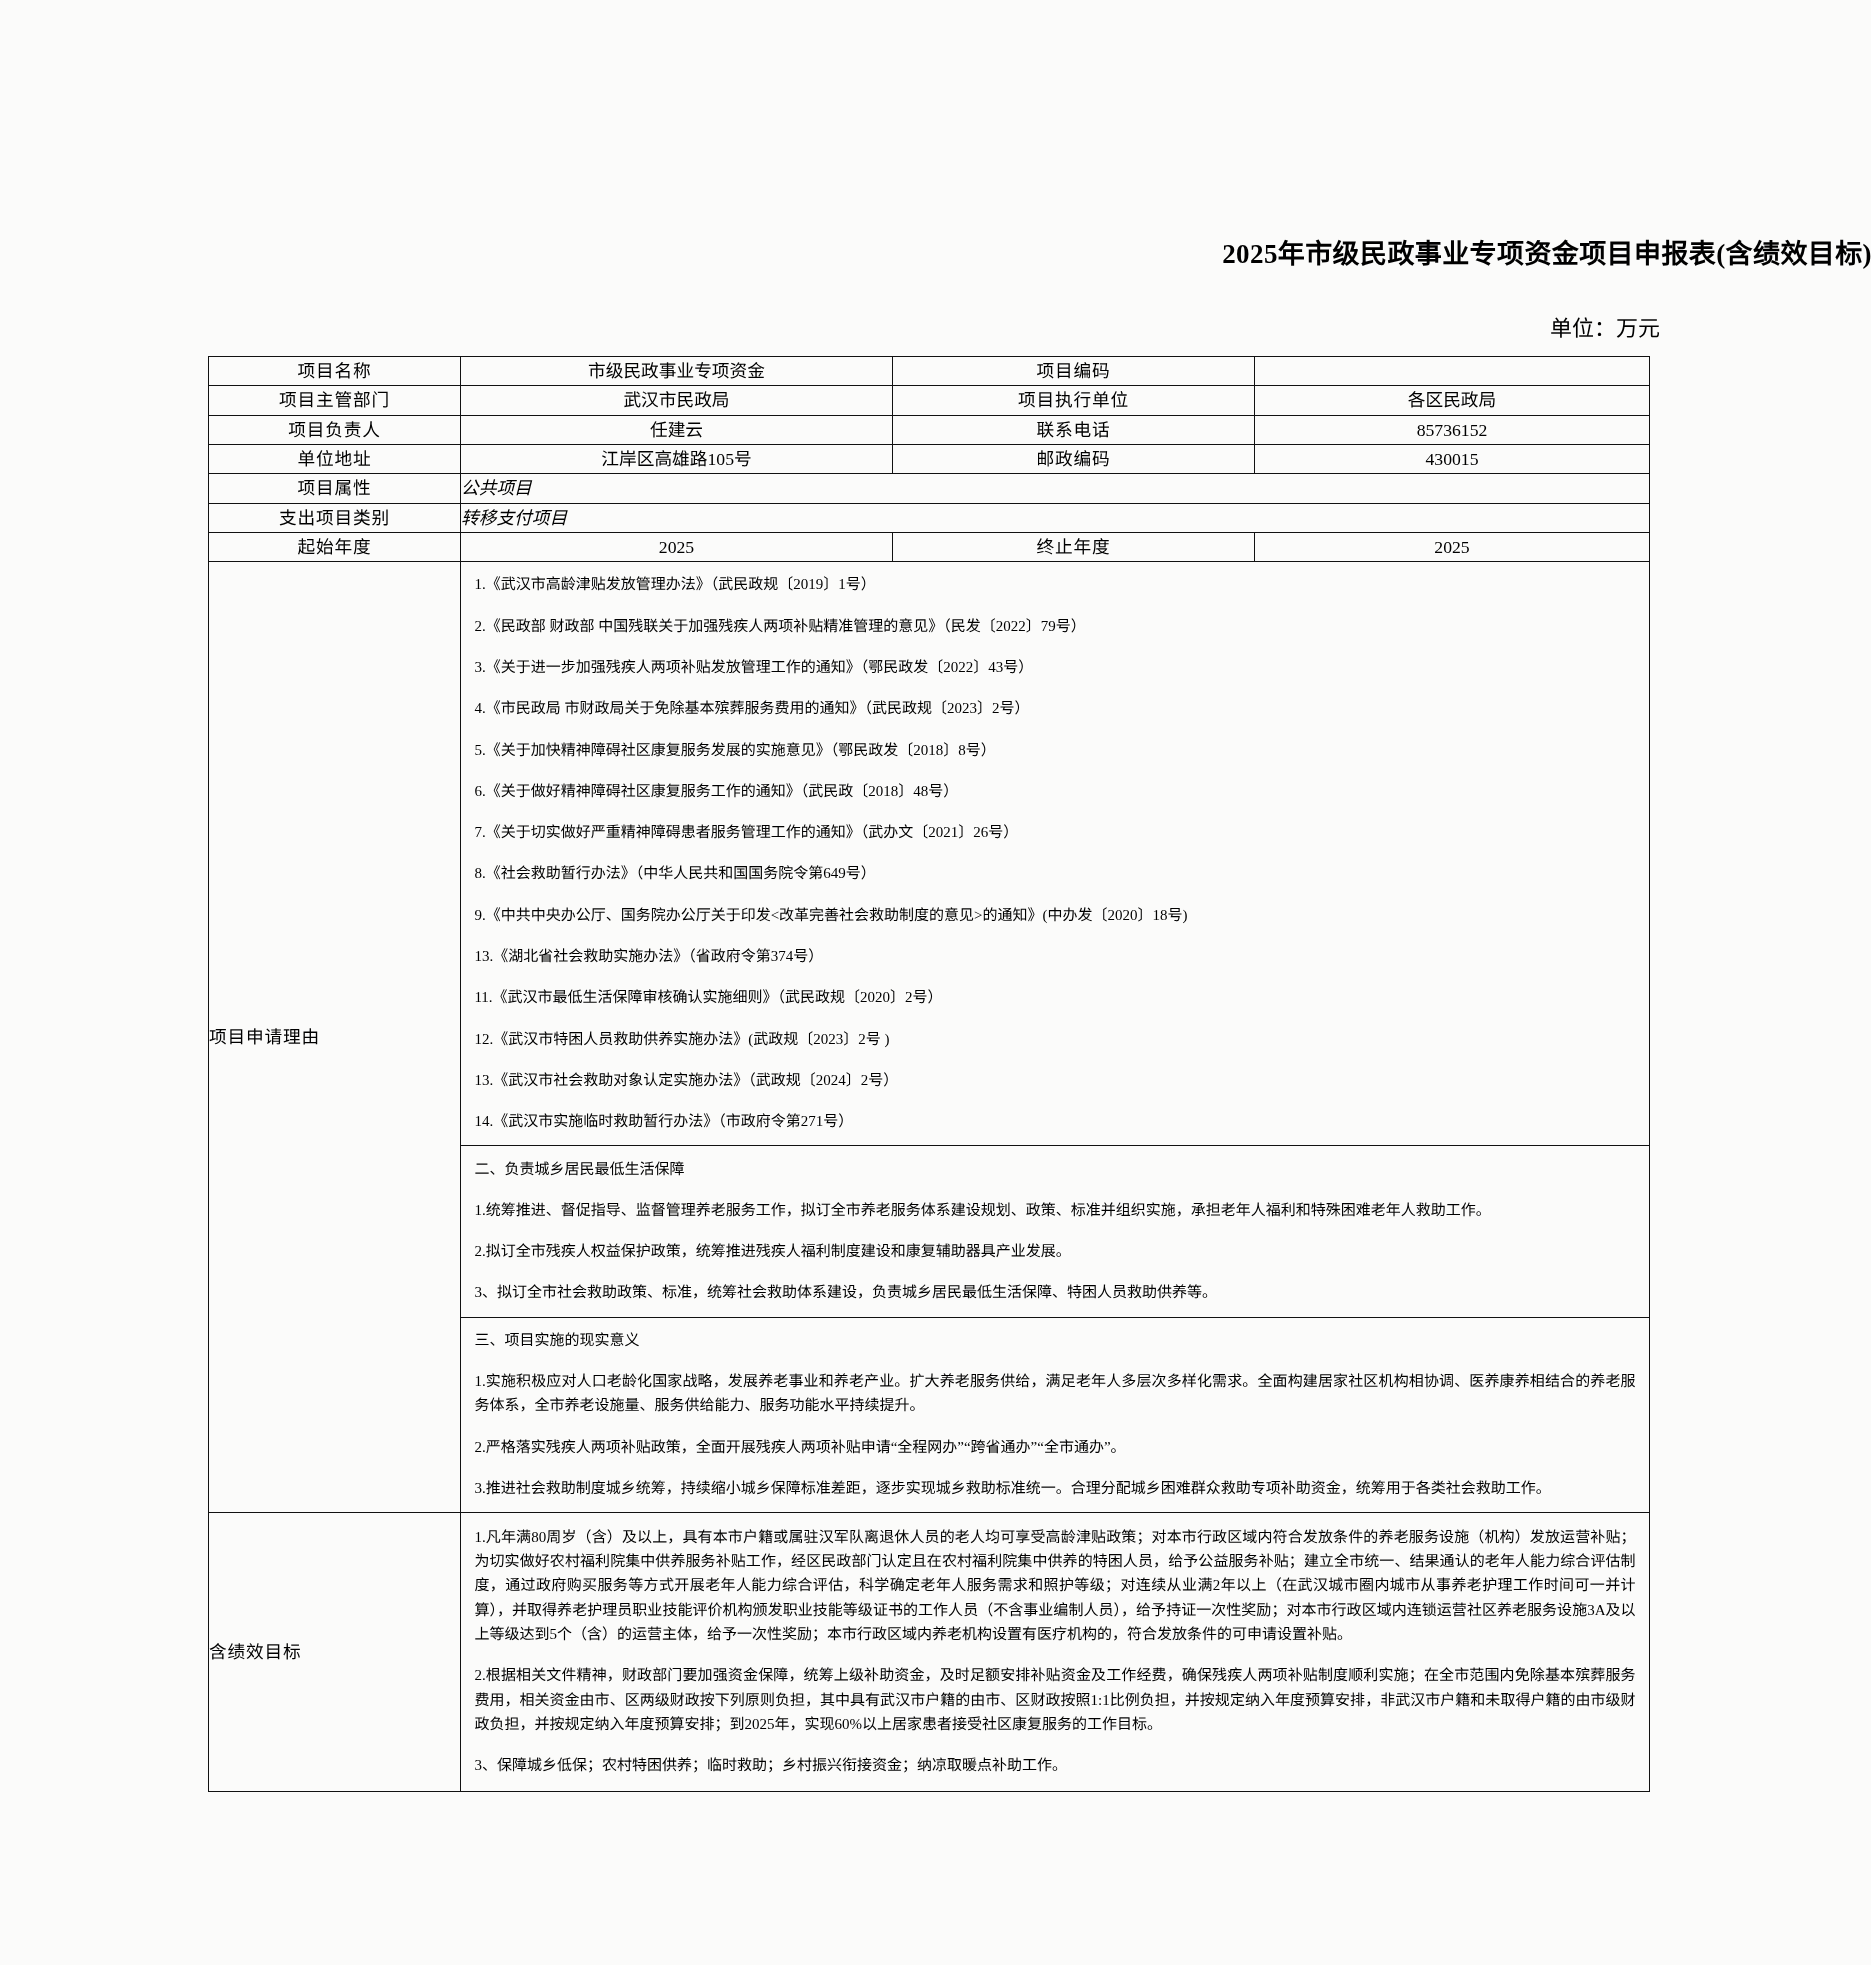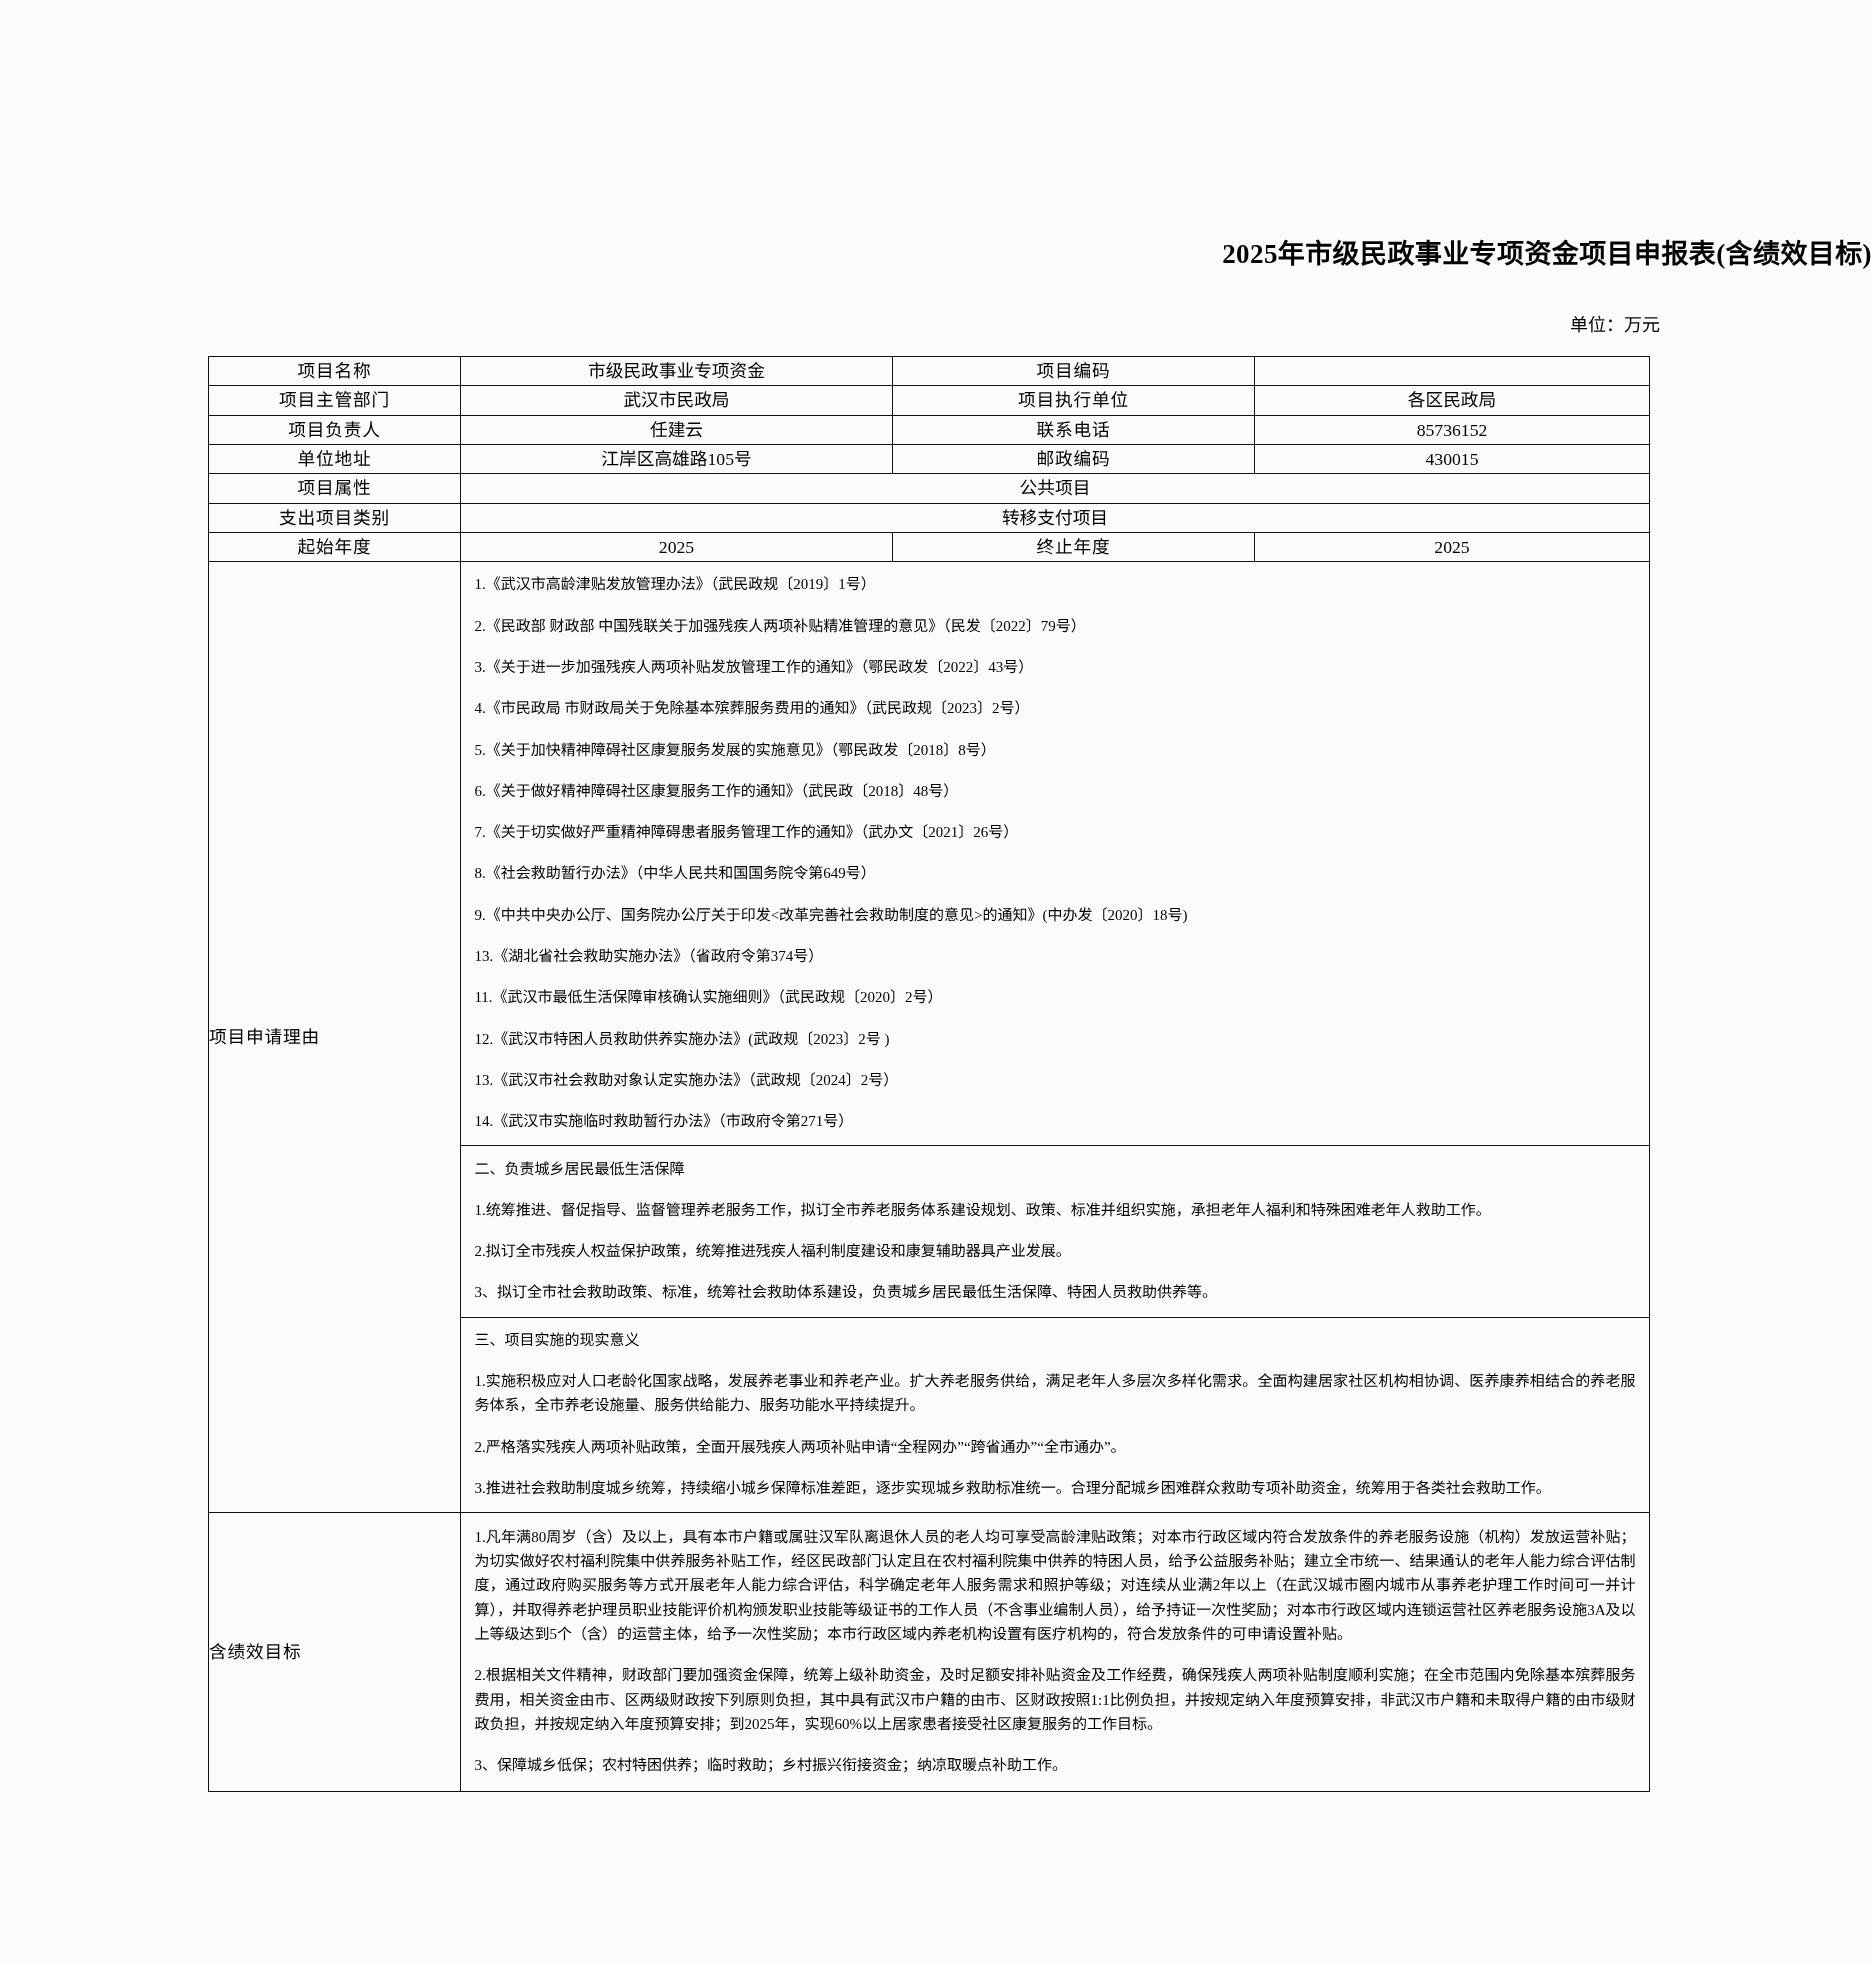--- a/index.html
+++ b/index.html
@@ -30,21 +30,21 @@
     text-align: right;
     font-size: 27px;
     font-weight: 700;
     letter-spacing: 0.4px;
     font-family: "Liberation Serif", "DejaVu Serif", serif;
   }
   .unit-line {
     position: absolute;
     top: 310px;
     right: 212px;
-    font-size: 18px;
+    font-size: 22px;
     font-family: "Liberation Serif", "DejaVu Serif", serif;
   }
   table.form {
     position: absolute;
     top: 356px;
     left: 208px;
     width: 1441px;
     border-collapse: collapse;
     table-layout: fixed;
   }
@@ -60,23 +60,23 @@
     font-size: 17.7px;
     letter-spacing: 0.8px;
     padding: 10.2px 3.9px;
   }
   td.val {
     text-align: center;
     font-size: 17px;
     padding: 10.2px 3.9px;
   }
   td.val-wide {
-    text-align: center;
     font-size: 17px;
     padding: 10.2px 3.9px;
+    font-style: italic;
   }
   td.blank {
     padding: 10.2px 3.9px;
   }
   td.side-lbl {
     text-align: left;
     font-size: 17.7px;
     letter-spacing: 0.8px;
     vertical-align: middle;
     width: 252px;

